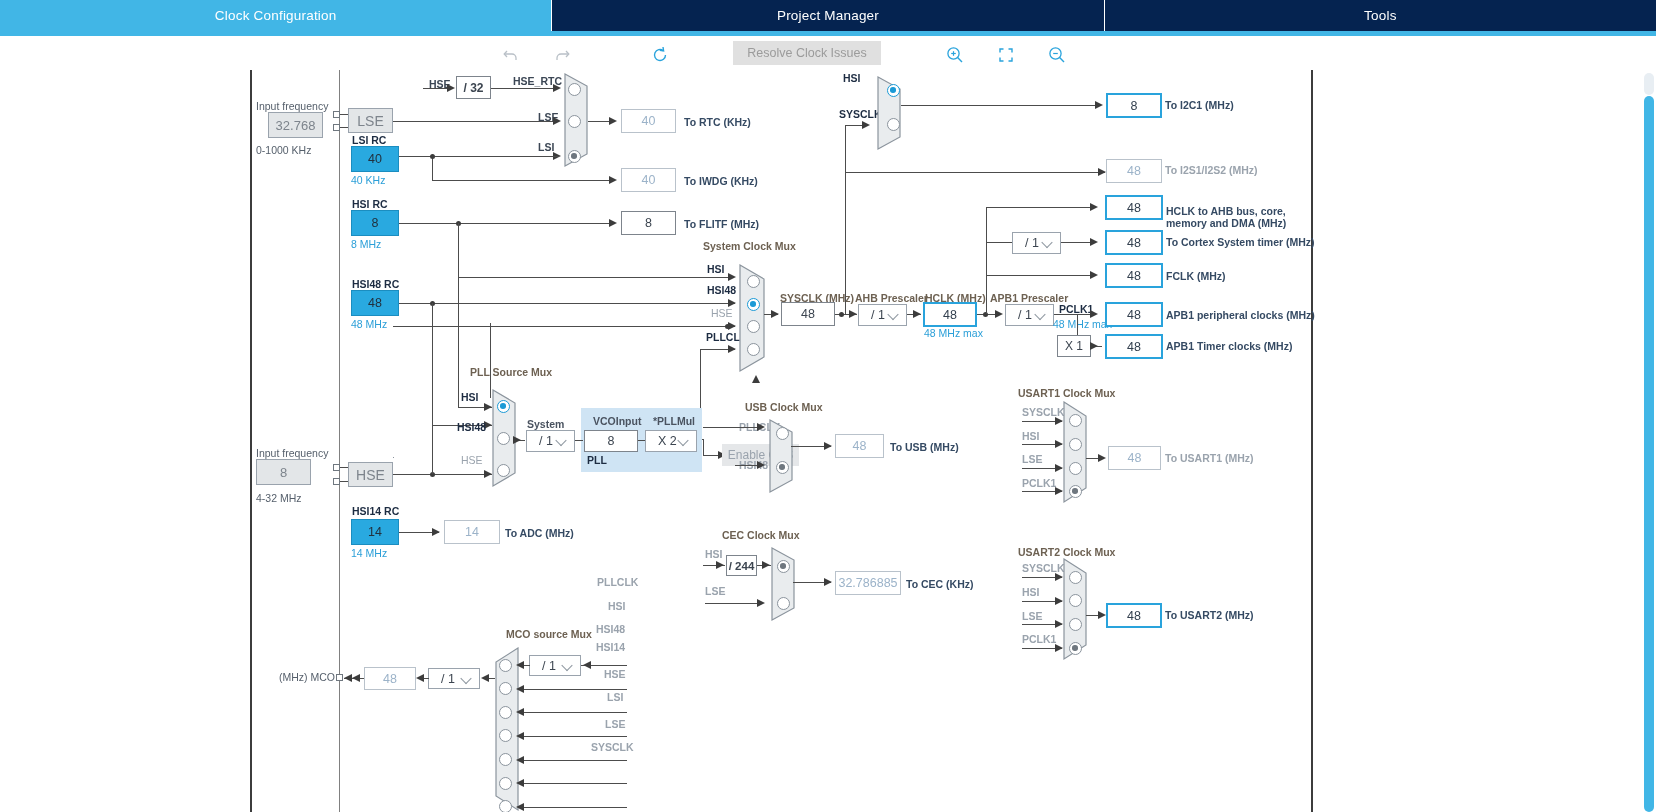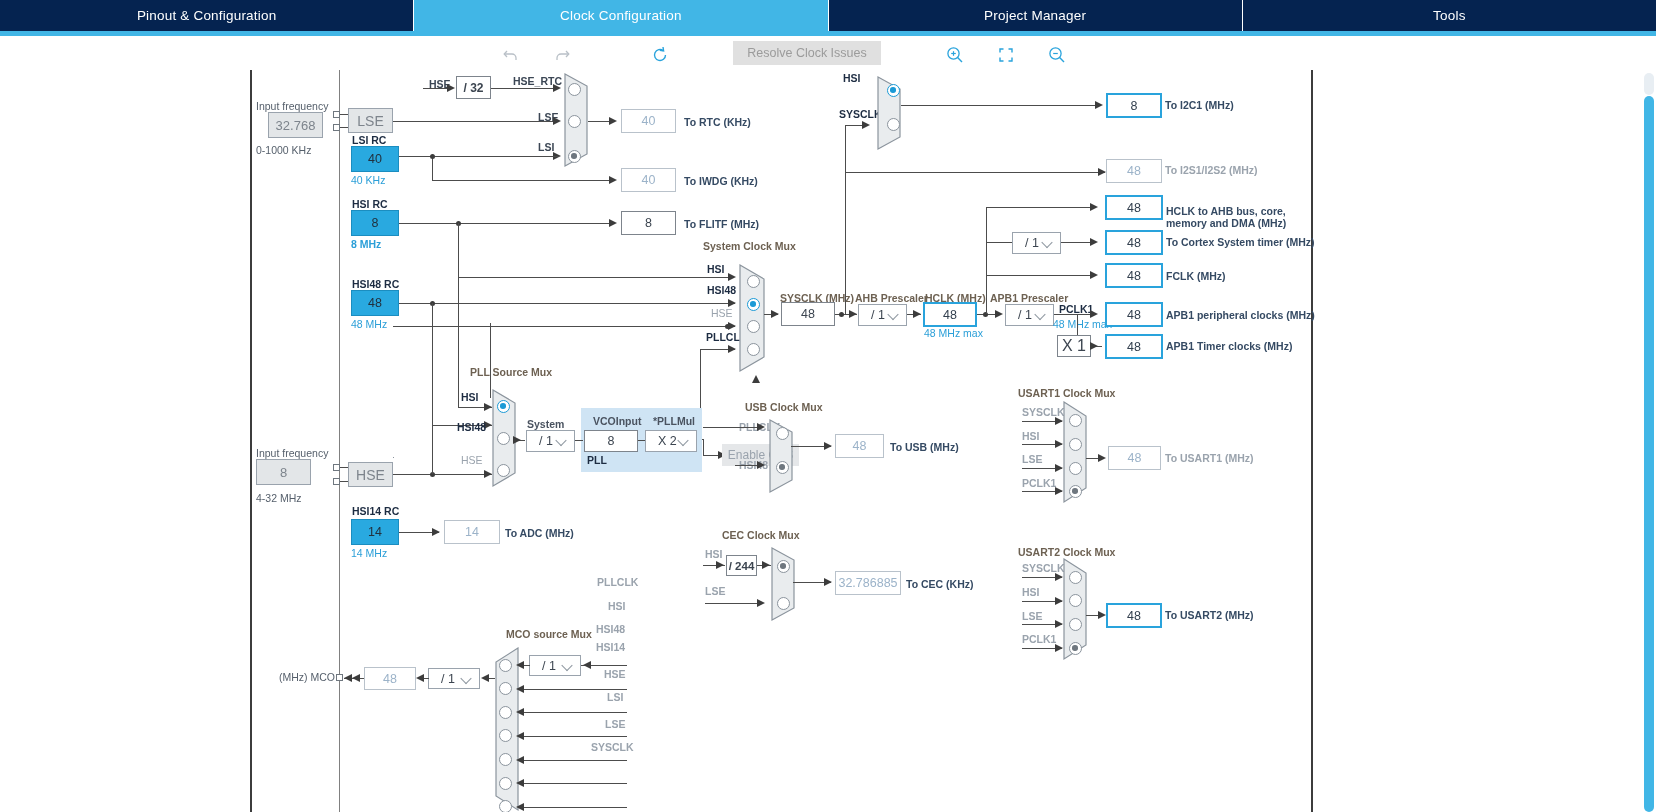--- a/index.html
+++ b/index.html
@@ -149,23 +149,20 @@
   .pin {
     position:absolute; width:7px; height:7px; border:1px solid #6f777f; background:#ffffff;
   }
 </style>
 </head>
 <body>
 
 <div id="app">
 
   <div class="tabbar">
-    <div class="tab">
-        <span>Pinout &amp; Configuration</span>
-      </div>
     <div class="tab active">
         <span>Clock Configuration</span>
       </div>
     <div class="tab">
         <span>Project Manager</span>
       </div>
     <div class="tab">
         <span>Tools</span>
       </div>
   </div>
@@ -287,21 +284,21 @@
       <span>40</span>
     </div>
     <div class="lbl blue" style="left:351px; top:104px;">40 KHz</div>
     <div class="w h" style="left:399px; top:86px; width:160px;"></div>
     <div class="dot" style="left:430px; top:84px;"></div>
 
     <div class="lbl dark" style="left:352px; top:128px;">HSI RC</div>
     <div class="vbox srcblue" style="left:351px; top:140px; width:48px; height:26px;">
       <span>8</span>
     </div>
-    <div class="lbl blue" style="left:351px; top:168px;font-weight:bold;">8 MHz</div>
+    <div class="lbl blue" style="left:351px; top:168px;">8 MHz</div>
     <div class="w h" style="left:399px; top:153px; width:216px;"></div>
     <div class="dot" style="left:456px; top:151px;"></div>
     <div class="arrow" style="left:609px; top:148.5px;"></div>
     <div class="vbox plain" style="left:621px; top:141px; width:55px; height:24px;">
       <span>8</span>
     </div>
     <div class="lbl outname" style="left:684px; top:148px;">To FLITF (MHz)</div>
 
     <div class="w v" style="left:458px; top:153px; height:55px;"></div>
     <div class="w h" style="left:458px; top:207px; width:276px;"></div>
@@ -431,21 +428,21 @@
     <div class="w h" style="left:1054px; top:244px; width:41px;"></div>
     <div class="arrow" style="left:1090px; top:239.5px;"></div>
     <div class="lbl blue" style="left:1053px; top:248px;">48 MHz max</div>
     <div class="vbox active" style="left:1105px; top:232px; width:58px; height:25px;">
       <span>48</span>
     </div>
     <div class="lbl outname" style="left:1166px; top:239px;">APB1 peripheral clocks (MHz)</div>
 
     <div class="w v" style="left:1077px; top:244px; height:30px;"></div>
     <div class="w h" style="left:1077px; top:274px; width:4px;"></div>
-    <div class="vbox plain" style="left:1057px; top:265px; width:34px; height:22px; font-size:16px;">
+    <div class="vbox plain" style="left:1057px; top:265px; width:34px; height:22px; font-size:12px;">
       <span>X 1</span>
     </div>
     <div class="w h" style="left:1091px; top:276px; width:11px;"></div>
     <div class="arrow" style="left:1090px; top:271.5px;"></div>
     <div class="vbox active" style="left:1105px; top:264px; width:58px; height:25px;">
       <span>48</span>
     </div>
     <div class="lbl outname" style="left:1166px; top:270px;">APB1 Timer clocks (MHz)</div>
 
     <div class="lbl dark" style="left:843px; top:2px;">HSI</div>

